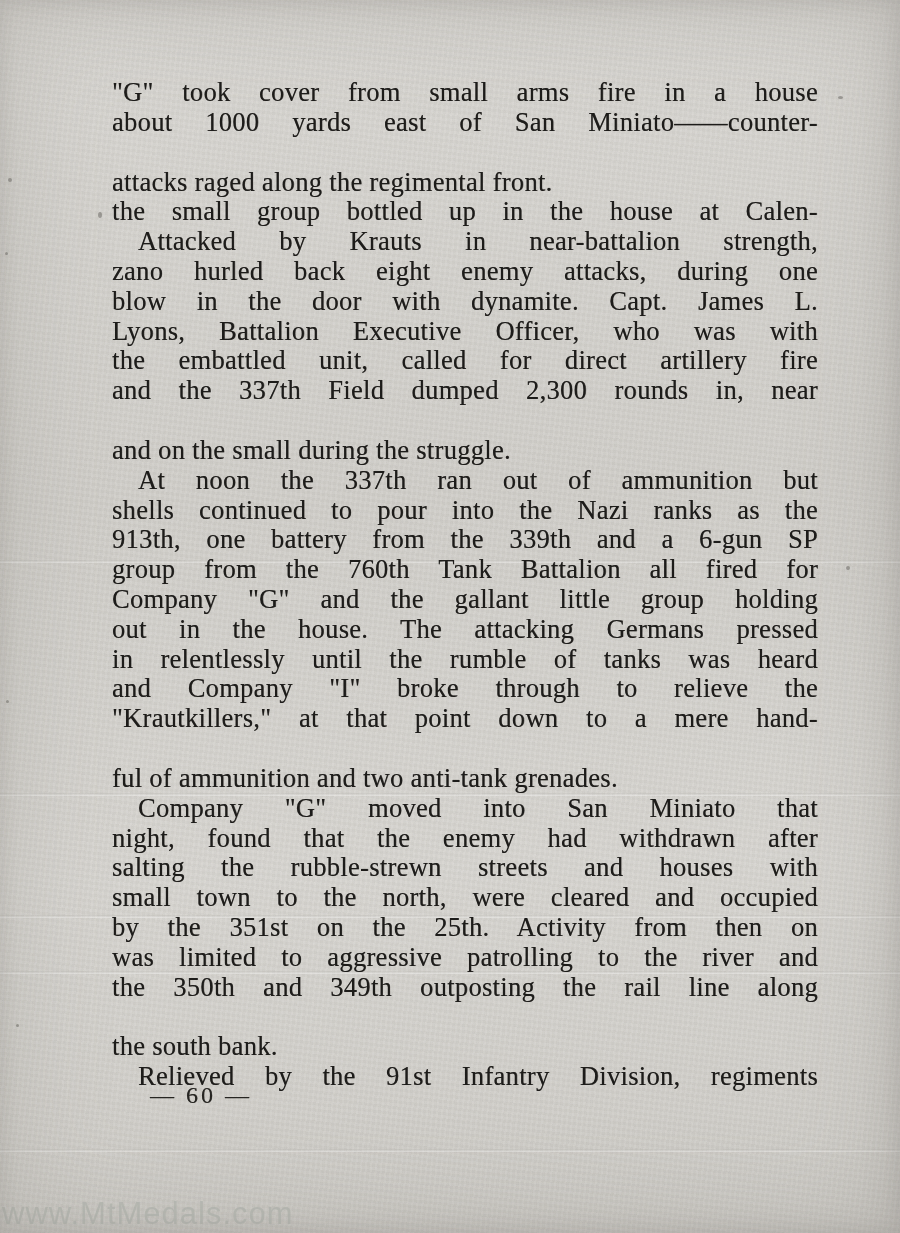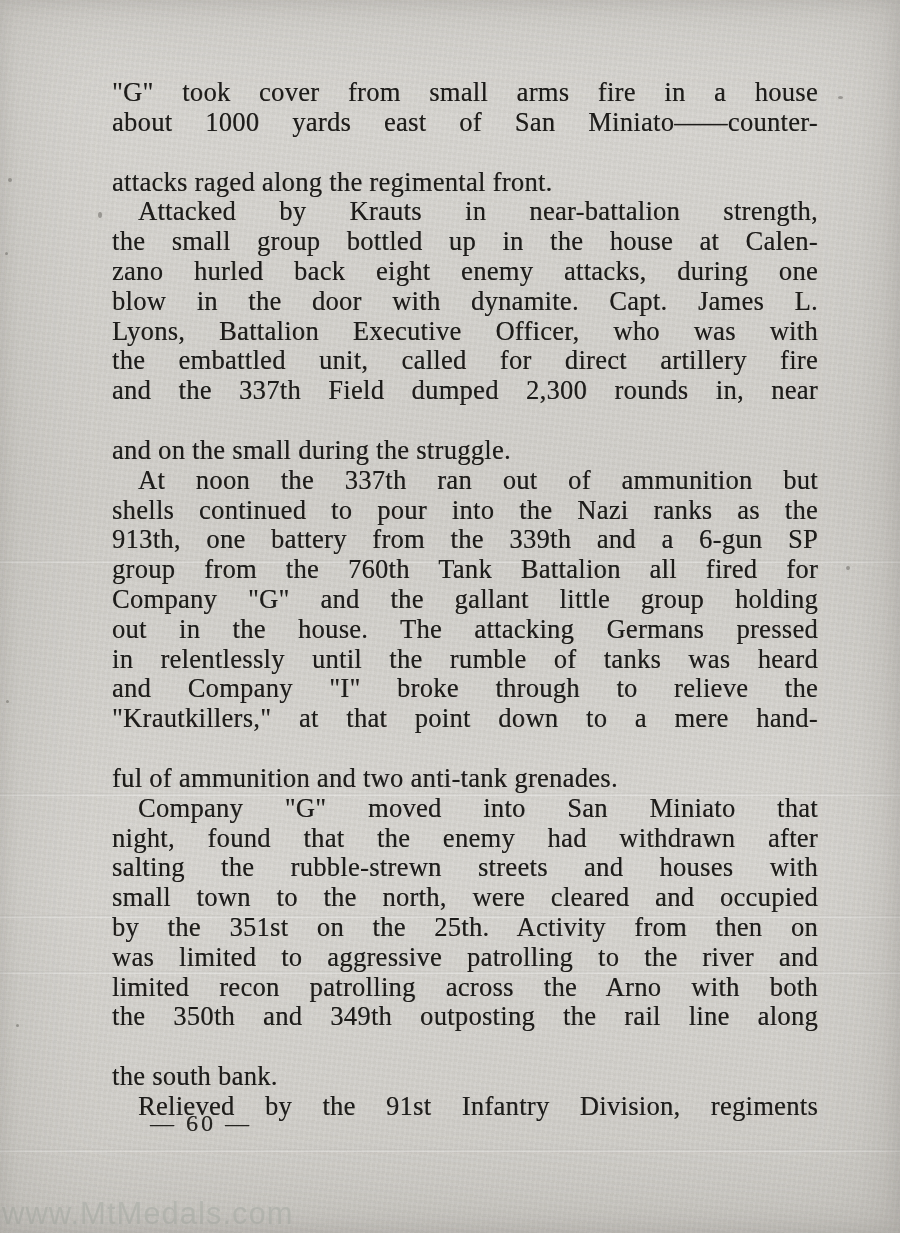--- a/index.html
+++ b/index.html
@@ -53,21 +53,21 @@
     white-space: nowrap;
     text-align: justify;
     text-align-last: justify;
     text-justify: inter-word;
     white-space: normal;
   }
   .line.para-end { text-align-last: left; margin-top: 30px; }
   .line.indent { text-indent: 26px; }
   .page-number {
     position: absolute;
-    left: 150px; top: 1110px;
+    left: 150px; top: 1082px;
     font-family: "Liberation Serif", "DejaVu Serif", serif;
     font-size: 24px;
     letter-spacing: 3px;
     color: #262522;
     text-shadow: 0.3px 0.3px 0.4px rgba(32,30,26,0.5);
   }
   .watermark {
     position: absolute;
     left: 2px; top: 1196px;
     font-family: "Liberation Sans", sans-serif;
@@ -113,22 +113,22 @@
   <div class="speck" style="left:98px;  top:212px;  width:4px; height:6px;"></div>
   <div class="speck" style="left:838px; top:96px;   width:5px; height:3px;"></div>
   <div class="speck" style="left:846px; top:566px;  width:4px; height:4px;"></div>
   <div class="speck" style="left:6px;   top:700px;  width:3px; height:3px;"></div>
   <div class="speck" style="left:16px;  top:1024px; width:3px; height:3px;"></div>
 
   <div class="text-block">
       <div class="line">"G" took cover from small arms fire in a house</div>
       <div class="line">about 1000 yards east of San Miniato——counter-</div>
       <div class="line para-end">attacks raged along the regimental front.</div>
+      <div class="line">the small group bottled up in the house at Calen-</div>
       <div class="line indent">Attacked by Krauts in near-battalion strength,</div>
-      <div class="line">the small group bottled up in the house at Calen-</div>
       <div class="line">zano hurled back eight enemy attacks, during one</div>
       <div class="line">blow in the door with dynamite. Capt. James L.</div>
       <div class="line">Lyons, Battalion Executive Officer, who was with</div>
       <div class="line">the embattled unit, called for direct artillery fire</div>
       <div class="line">and the 337th Field dumped 2,300 rounds in, near</div>
       <div class="line para-end">and on the small during the struggle.</div>
       <div class="line indent">At noon the 337th ran out of ammunition but</div>
       <div class="line">shells continued to pour into the Nazi ranks as the</div>
       <div class="line">913th, one battery from the 339th and a 6-gun SP</div>
       <div class="line">group from the 760th Tank Battalion all fired for</div>
@@ -137,21 +137,20 @@
       <div class="line">in relentlessly until the rumble of tanks was heard</div>
       <div class="line">and Company "I" broke through to relieve the</div>
       <div class="line">"Krautkillers," at that point down to a mere hand-</div>
       <div class="line para-end">ful of ammunition and two anti-tank grenades.</div>
       <div class="line indent">Company "G" moved into San Miniato that</div>
       <div class="line">night, found that the enemy had withdrawn after</div>
       <div class="line">salting the rubble-strewn streets and houses with</div>
       <div class="line">small town to the north, were cleared and occupied</div>
       <div class="line">by the 351st on the 25th. Activity from then on</div>
       <div class="line">was limited to aggressive patrolling to the river and</div>
-      <div class="line">limited recon patrolling across the Arno with both</div>
       <div class="line">the 350th and 349th outposting the rail line along</div>
       <div class="line para-end">the south bank.</div>
       <div class="line indent">Relieved by the 91st Infantry Division, regiments</div>
     </div>
 
   <div class="page-number">— 60 —</div>
 
   <div class="watermark">www.MtMedals.com</div>
 
 </div>

